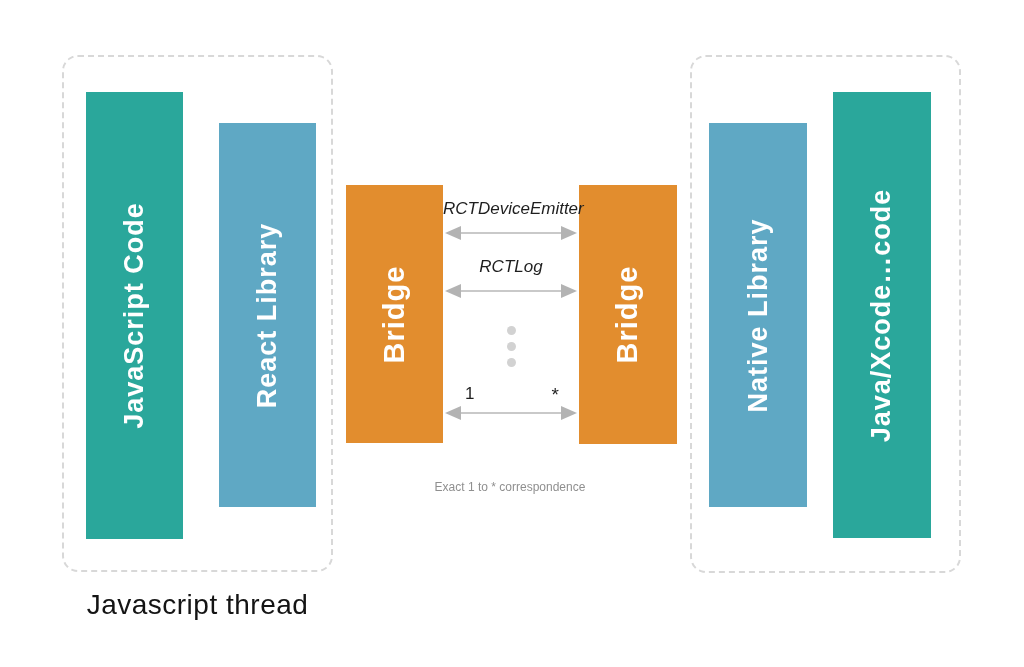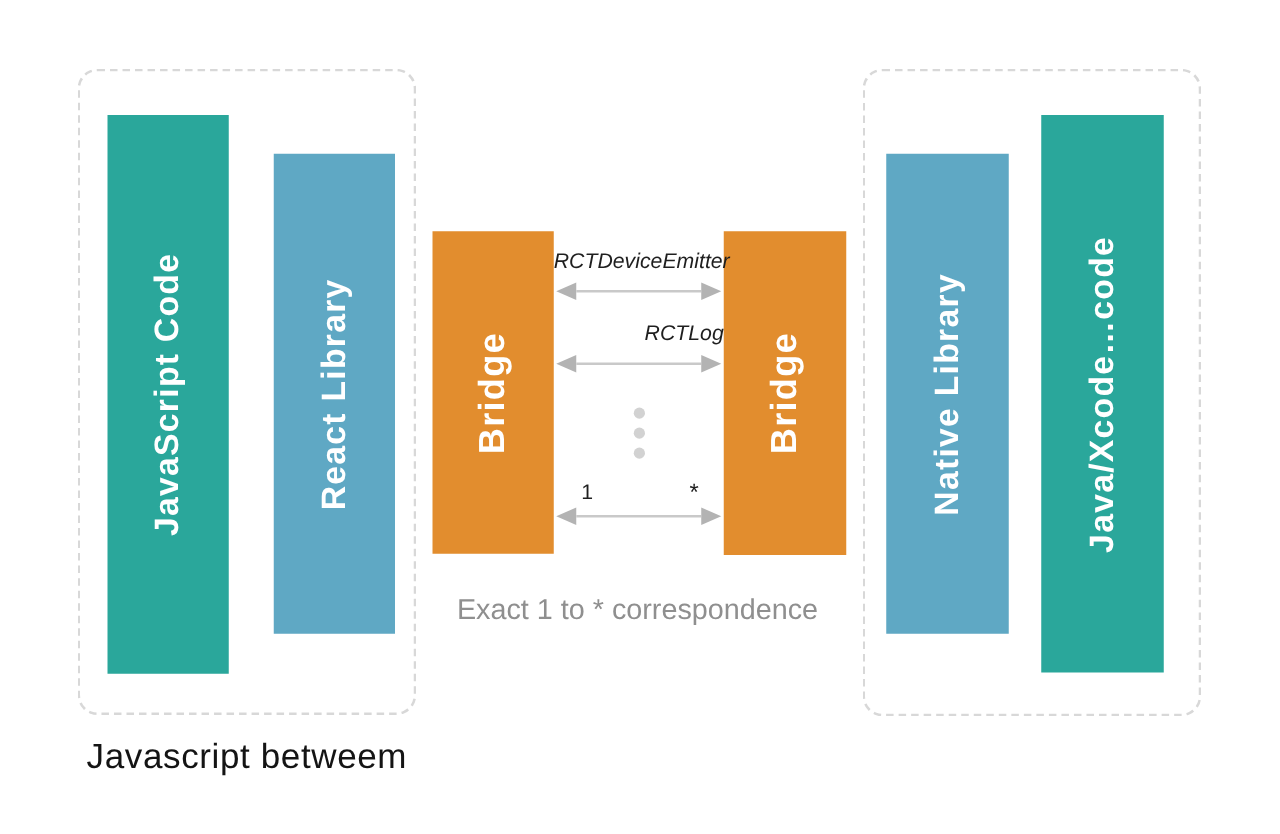--- a/index.html
+++ b/index.html
@@ -50,21 +50,21 @@
     position: absolute;
     left: 443px;
     width: 136px;
     text-align: center;
     font-size: 17px;
     font-style: italic;
     color: #1f1f1f;
     white-space: nowrap;
   }
   .conn-label-1 { top: 199px; }
-  .conn-label-2 { top: 257px; text-align: right; }
+  .conn-label-2 { top: 257px; }
 
   .arrow {
     position: absolute;
     left: 445px;
     width: 132px;
     height: 14px;
     display: flex;
     align-items: center;
   }
   .arrow-1 { top: 226px; }
@@ -112,21 +112,21 @@
     color: #1f1f1f;
   }
   .cardinality .star { font-size: 19px; }
 
   .caption {
     position: absolute;
     left: 338px;
     top: 474px;
     width: 344px;
     text-align: center;
-    font-size: 23px;
+    font-size: 12px;
     line-height: 27px;
     color: #8f8f8f;
   }
 
   .thread-label {
     position: absolute;
     top: 589px;
     width: 271px;
     text-align: center;
     font-size: 28px;
@@ -196,15 +196,15 @@
   <div class="thread-box box-native"></div>
 
   <div class="bar bar-native-lib" style="background-color: rgb(95, 168, 196);">
     <span class="vtext">Native Library</span>
   </div>
 
   <div class="bar bar-java-xcode" style="background-color: rgb(42, 167, 155);">
     <span class="vtext">Java/Xcode…code</span>
   </div>
 
-  <div class="thread-label label-js">Javascript betweem</div>
+  <div class="thread-label label-js">Javascript thread</div>
 
 </div>
 
 </body></html>

